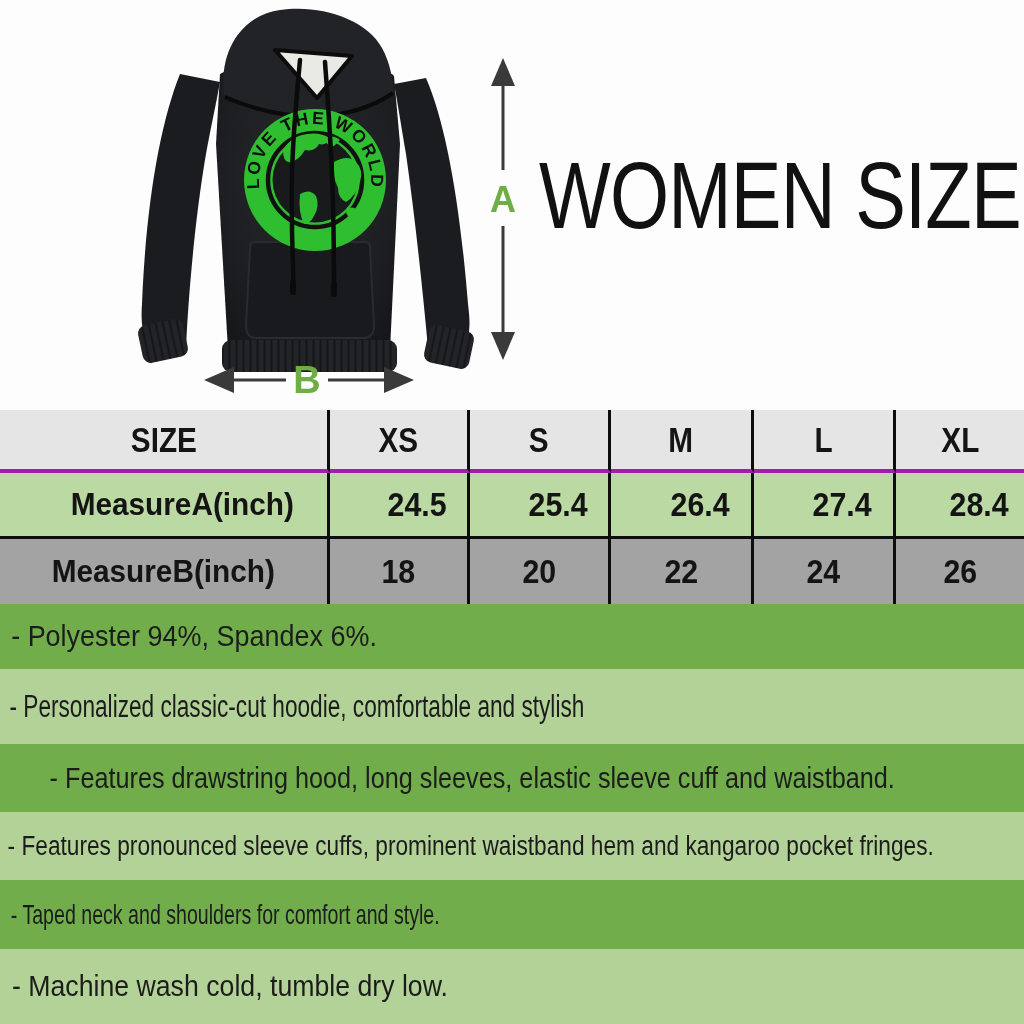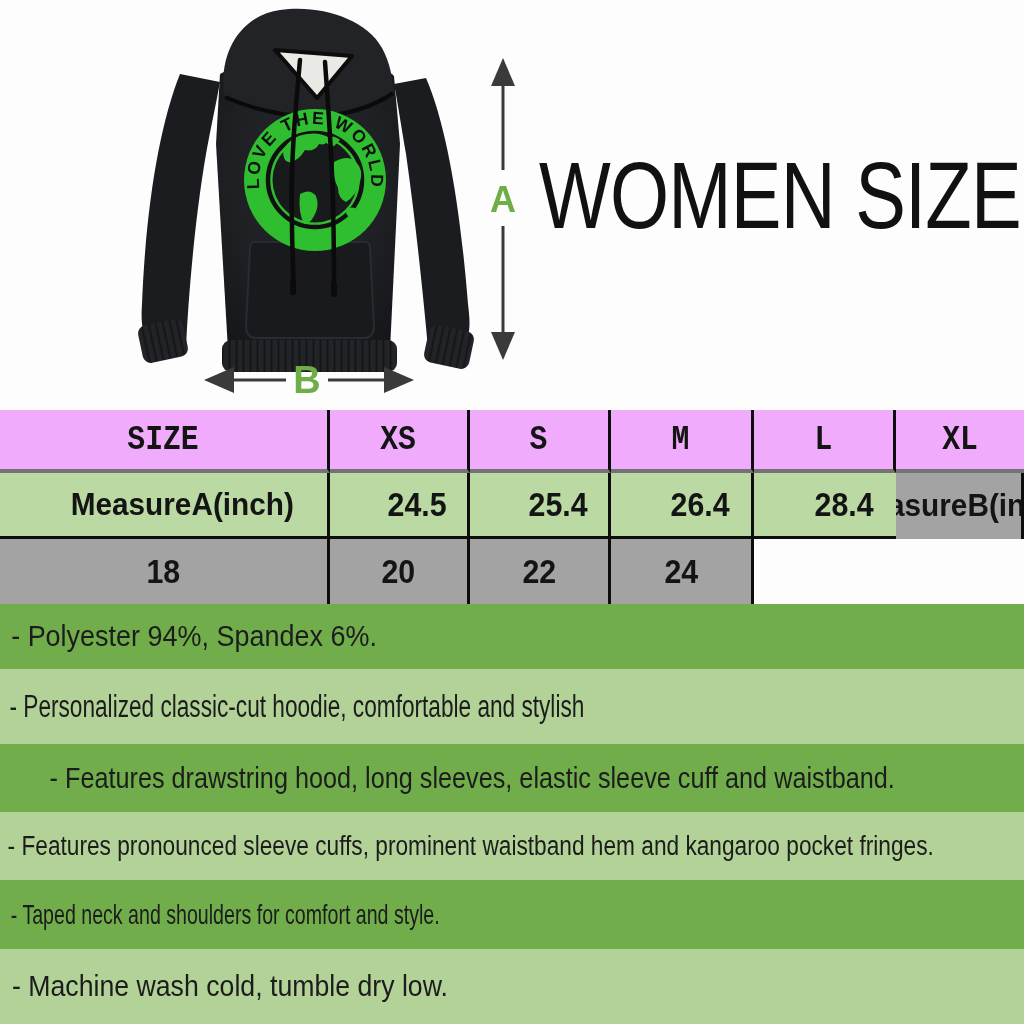--- a/index.html
+++ b/index.html
@@ -14,21 +14,21 @@
               display:flex;align-items:center;justify-content:center;
               font-size:95px;font-weight:400;color:#111;white-space:nowrap;
               transform:scaleX(0.80);transform-origin:center;letter-spacing:-1px;}
   
   .size-table{position:absolute;left:0;top:410px;width:1024px;height:194px;
               display:grid;grid-template-columns:330px 140px 141px 143px 142px 128px;
               grid-template-rows:63px 66px 65px;}
   .cell{display:flex;align-items:center;justify-content:center;color:#141414;
         border-right:3px solid #0d0d0d;overflow:hidden;}
   .cell.last-col{border-right:none;}
-  .cell.hdr{background:#f0abfc;border-bottom:4px solid #737373;font-family:Liberation Mono, monospace;}
+  .cell.hdr{background:#e5e5e5;border-bottom:4px solid #a21caf;}
   .cell.datarow1{background:#bbd9a3;border-bottom:3px solid #0d0d0d;padding-left:38px;}
   .cell.datarow2{background:#a3a3a3;}
   .cell .ct{white-space:nowrap;}
   .hdr .ct{font-size:35px;font-weight:700;transform:scaleX(0.85);}
   .rowlabel .ct{font-size:31px;font-weight:700;transform:scaleX(0.96);}
   .num .ct{font-size:33px;font-weight:700;transform:scaleX(0.92);}
   
   .bands{position:absolute;left:0;top:604px;width:1016px;height:420px;}
   .band{position:absolute;left:0;width:1024px;display:flex;align-items:center;}
   .band.medium{background:#71ae4b;}
@@ -161,38 +161,44 @@
       </div>
     <div class="cell datarow1 num">
         <span class="ct">24.5</span>
       </div>
     <div class="cell datarow1 num">
         <span class="ct">25.4</span>
       </div>
     <div class="cell datarow1 num">
         <span class="ct">26.4</span>
       </div>
+    <div class="cell datarow1 num">
+        <span class="ct">27.4</span>
+      </div>
     <div class="cell datarow1 num last-col">
         <span class="ct">28.4</span>
       </div>
 
     <div class="cell datarow2 rowlabel">
         <span class="ct">MeasureB(inch)</span>
       </div>
     <div class="cell datarow2 num">
         <span class="ct">18</span>
       </div>
     <div class="cell datarow2 num">
         <span class="ct">20</span>
       </div>
     <div class="cell datarow2 num">
         <span class="ct">22</span>
       </div>
     <div class="cell datarow2 num">
         <span class="ct">24</span>
+      </div>
+    <div class="cell datarow2 num last-col">
+        <span class="ct">26</span>
       </div>
   </div>
 
   <div class="bands">
     <div class="band medium b1">
       <span class="ft f1">- Polyester 94%, Spandex 6%.</span>
     </div>
     <div class="band light b2">
       <span class="ft f2">- Personalized classic-cut hoodie, comfortable and stylish</span>
     </div>

